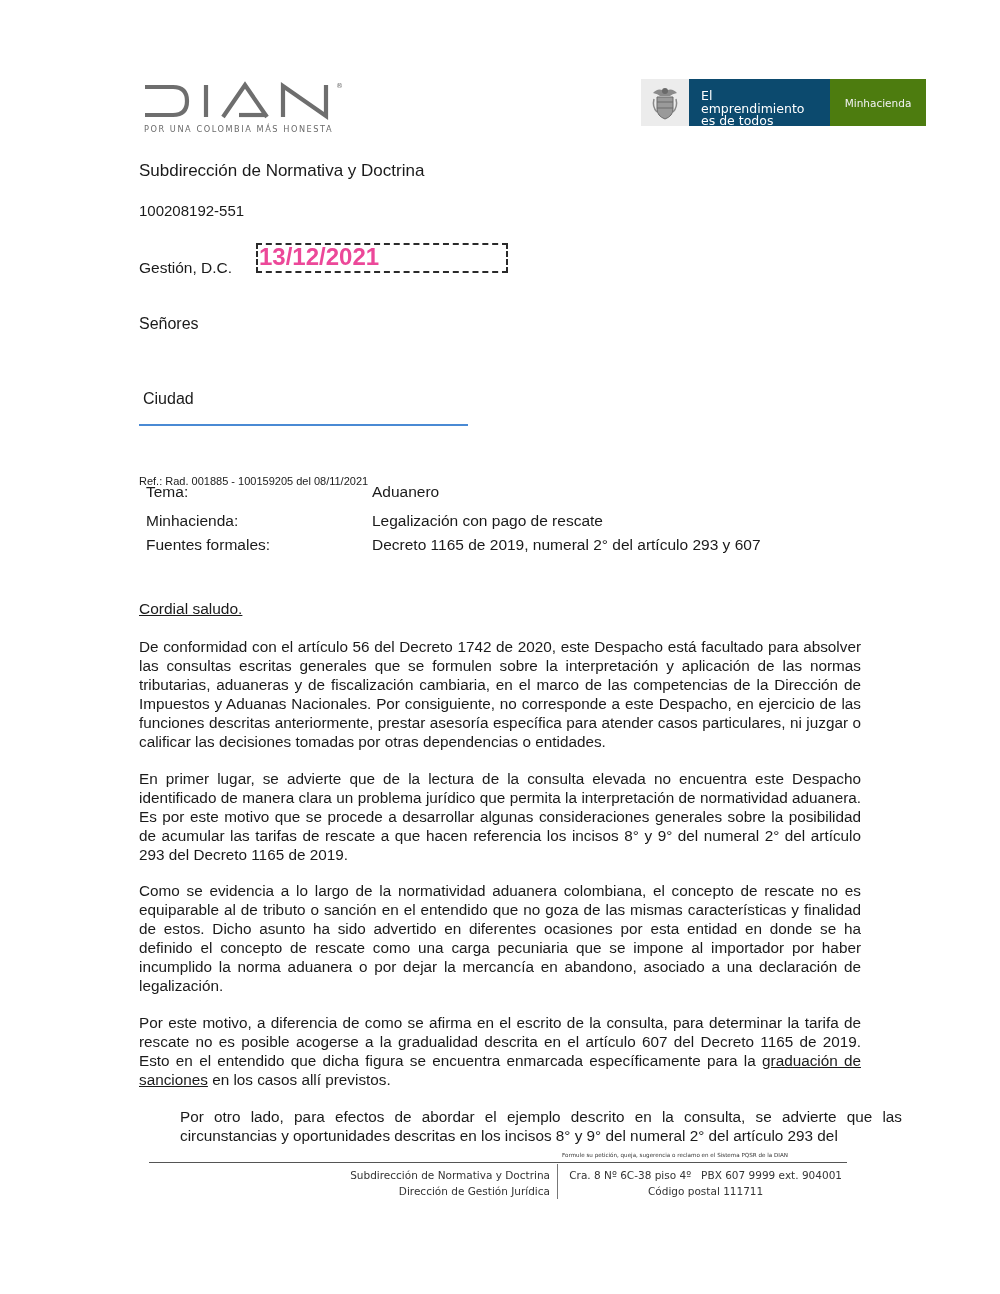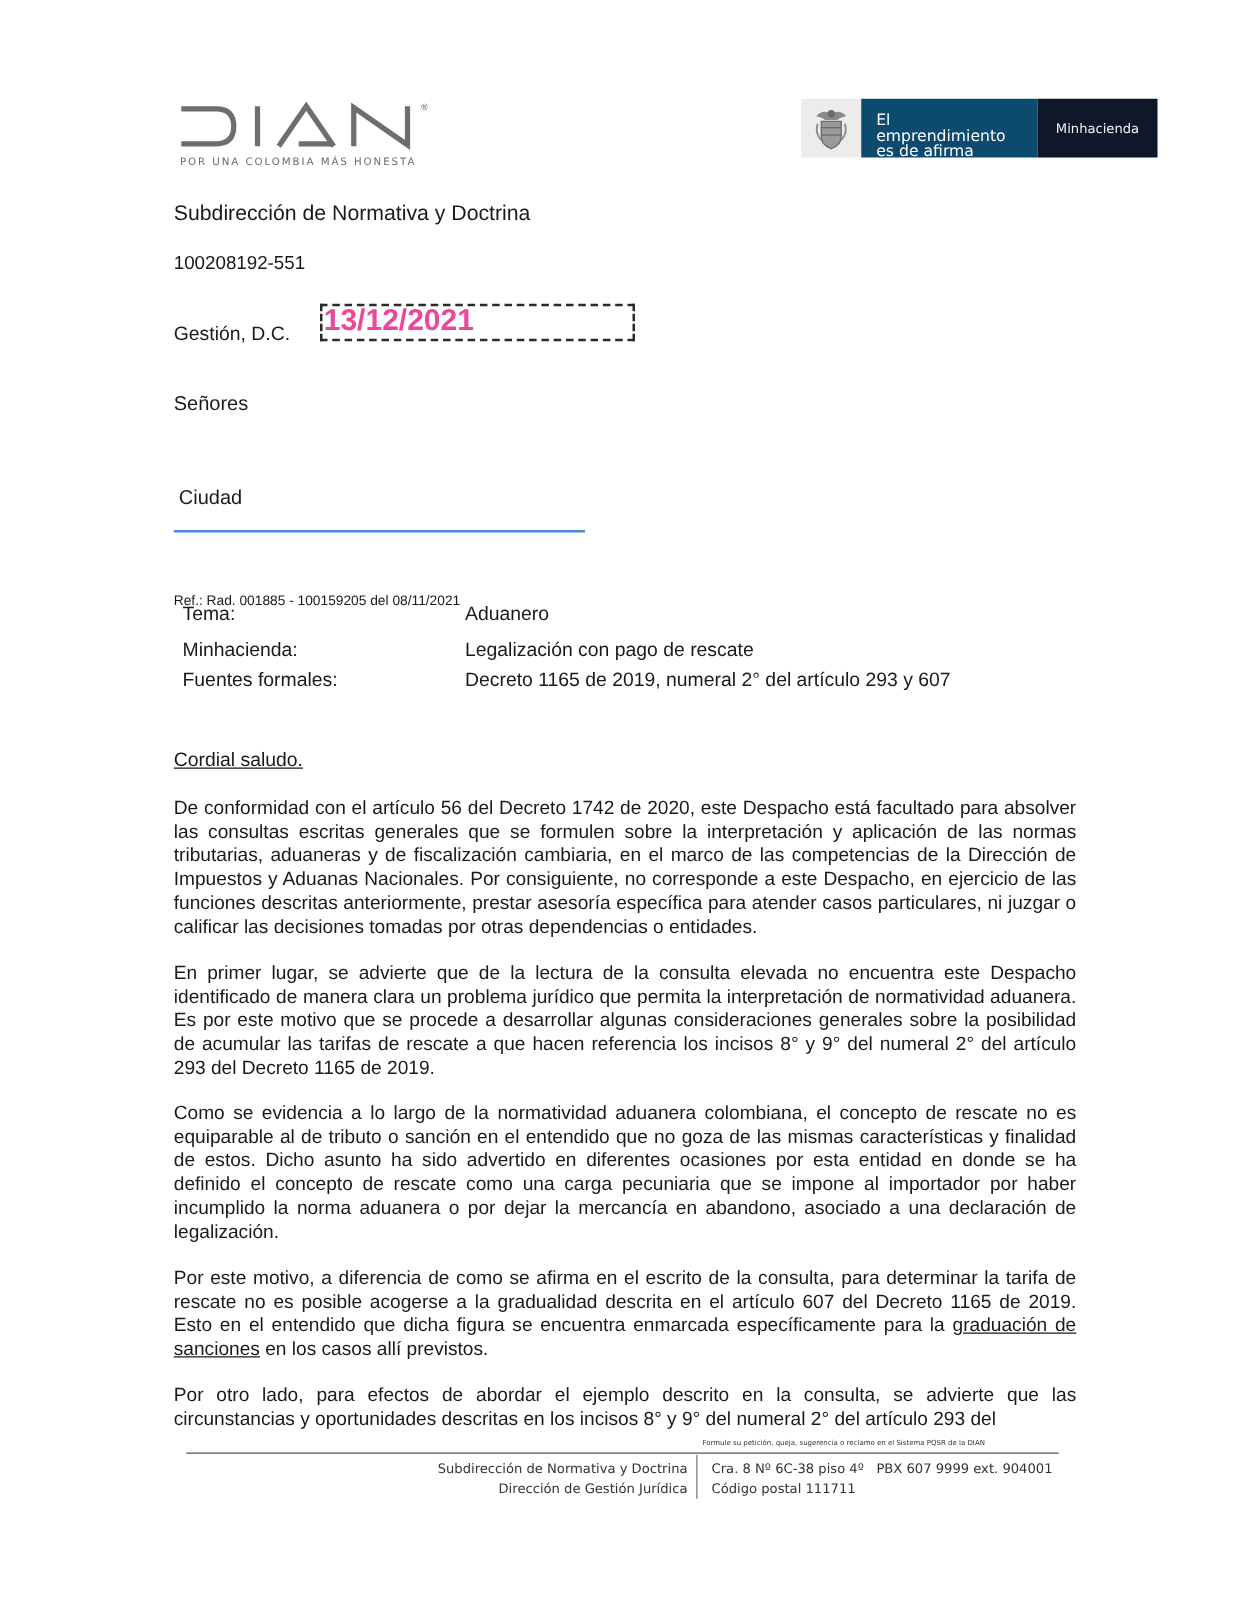--- a/index.html
+++ b/index.html
@@ -40,21 +40,21 @@
       width: 48px; height: 47px; background: #ececec;
       display: flex; align-items: center; justify-content: center;
     }
     .gov-black {
       width: 141px; height: 47px; background: #0c4a6e; color: #ffffff;
       font-family: "DejaVu Sans", sans-serif;
       font-size: 12.5px; line-height: 12.5px;
       padding: 11px 16px 0 12px; box-sizing: border-box;
     }
     .gov-grey {
-      flex: 1; height: 47px; background: #0f172a; color: #f2f2f2;
+      flex: 1; height: 47px; background: #4d7c0f; color: #f2f2f2;
       font-family: "DejaVu Sans", sans-serif;
       font-size: 10.5px;
       display: flex; align-items: center; justify-content: center;
     }
 
     .txt {
       font-size: 16px;
       line-height: 19px;
       white-space: nowrap;
     }
@@ -102,21 +102,21 @@
     }
     .footer-left {
       right: 450px; top: 1167px; text-align: right;
       font-family: "DejaVu Sans", sans-serif;
       font-size: 10.5px; line-height: 16px; color: #333; white-space: nowrap;
     }
     .footer-divider {
       left: 557px; top: 1164px; width: 1px; height: 35px; background: #777;
     }
     .footer-right {
-      right: 158px; top: 1167px; text-align: left;
+      right: 158px; top: 1167px; text-align: center;
       font-family: "DejaVu Sans", sans-serif;
       font-size: 10.5px; line-height: 16px; color: #333; white-space: nowrap;
     }
   </style>
 </head>
 <body>
 
 <div class="abs dian-logo">
   <svg class="dian-word" width="205" height="40" viewBox="0 0 205 40">
     <g fill="none" stroke="#6e6e6e" stroke-width="4.2">
@@ -142,21 +142,21 @@
       <circle cx="15" cy="6" r="3" fill="#6a6a6a"></circle>
       <path d="M7 12 H23 V24 Q23 31 15 34 Q7 31 7 24 Z" fill="#9a9a9a" stroke="#6a6a6a" stroke-width="1"></path>
       <line x1="7" y1="17" x2="23" y2="17" stroke="#6a6a6a" stroke-width="1"></line>
       <line x1="7" y1="23" x2="23" y2="23" stroke="#6a6a6a" stroke-width="1"></line>
       <path d="M4 14 Q2 22 7 27" fill="none" stroke="#8a8a8a" stroke-width="1.5"></path>
       <path d="M26 14 Q28 22 23 27" fill="none" stroke="#8a8a8a" stroke-width="1.5"></path>
     </svg>
   </div>
   <div class="gov-black">
     <div>El emprendimiento</div>
-    <div>es de afirma</div>
+    <div>es de todos</div>
   </div>
   <div class="gov-grey">Minhacienda</div>
 </div>
 
 <div class="abs txt subdir">Subdirección de Normativa y Doctrina</div>
 <div class="abs txt docnum">100208192-551</div>
 <div class="abs txt city">Gestión, D.C.</div>
 <div class="abs date-box">
   <div class="date-text">13/12/2021</div>
 </div>
@@ -171,21 +171,21 @@
 <div class="abs txt meta-value" style="top:511px;">Legalización con pago de rescate</div>
 <div class="abs txt meta-label" style="top:535px;">Fuentes formales:</div>
 <div class="abs txt meta-value" style="top:535px;">Decreto 1165 de 2019, numeral 2° del artículo 293 y 607</div>
 
 <div class="abs txt saludo">Cordial saludo.</div>
 
 <div class="abs para" style="top:637px;">De conformidad con el artículo 56 del Decreto 1742 de 2020, este Despacho está facultado para absolver las consultas escritas generales que se formulen sobre la interpretación y aplicación de las normas tributarias, aduaneras y de fiscalización cambiaria, en el marco de las competencias de la Dirección de Impuestos y Aduanas Nacionales. Por consiguiente, no corresponde a este Despacho, en ejercicio de las funciones descritas anteriormente, prestar asesoría específica para atender casos particulares, ni juzgar o calificar las decisiones tomadas por otras dependencias o entidades.</div>
 <div class="abs para" style="top:769px;">En primer lugar, se advierte que de la lectura de la consulta elevada no encuentra este Despacho identificado de manera clara un problema jurídico que permita la interpretación de normatividad aduanera. Es por este motivo que se procede a desarrollar algunas consideraciones generales sobre la posibilidad de acumular las tarifas de rescate a que hacen referencia los incisos 8° y 9° del numeral 2° del artículo 293 del Decreto 1165 de 2019.</div>
 <div class="abs para" style="top:881px;">Como se evidencia a lo largo de la normatividad aduanera colombiana, el concepto de rescate no es equiparable al de tributo o sanción en el entendido que no goza de las mismas características y finalidad de estos. Dicho asunto ha sido advertido en diferentes ocasiones por esta entidad en donde se ha definido el concepto de rescate como una carga pecuniaria que se impone al importador por haber incumplido la norma aduanera o por dejar la mercancía en abandono, asociado a una declaración de legalización.</div>
 <div class="abs para" style="top:1013px;"><span>Por este motivo, a diferencia de como se afirma en el escrito de la consulta, para determinar la tarifa de rescate no es posible acogerse a la gradualidad descrita en el artículo 607 del Decreto 1165 de 2019. Esto en el entendido que dicha figura se encuentra enmarcada específicamente para la </span><span class="u">graduación de sanciones</span><span> en los casos allí previstos.</span></div>
-<div class="abs para" style="top:1107px;">Por otro lado, para efectos de abordar el ejemplo descrito en la consulta, se advierte que las circunstancias y oportunidades descritas en los incisos 8° y 9° del numeral 2° del artículo 293 del</div>
+<div class="abs para" style="top:1107px;margin-left:41px;">Por otro lado, para efectos de abordar el ejemplo descrito en la consulta, se advierte que las circunstancias y oportunidades descritas en los incisos 8° y 9° del numeral 2° del artículo 293 del</div>
 
 <div class="abs footer-note">Formule su petición, queja, sugerencia o reclamo en el Sistema PQSR de la DIAN</div>
 <div class="abs footer-line"></div>
 <div class="abs footer-left">
   <div>Subdirección de Normativa y Doctrina</div>
   <div>Dirección de Gestión Jurídica</div>
 </div>
 <div class="abs footer-divider"></div>
 <div class="abs footer-right">
   <div style="white-space:pre;">Cra. 8 Nº 6C-38 piso 4º   PBX 607 9999 ext. 904001</div>

